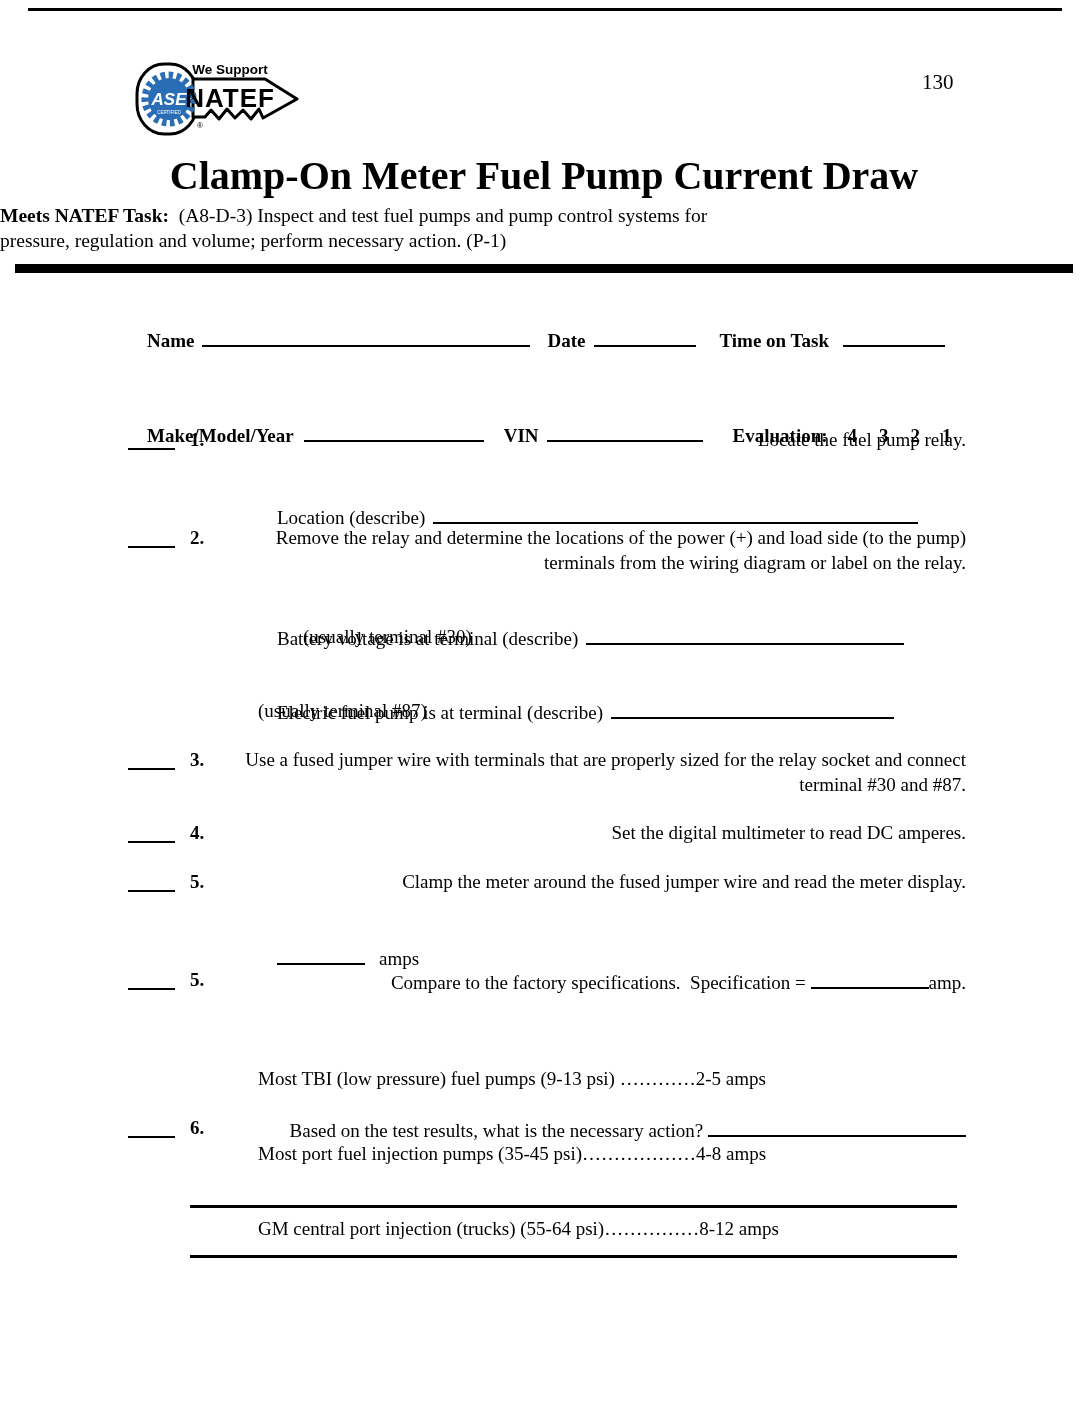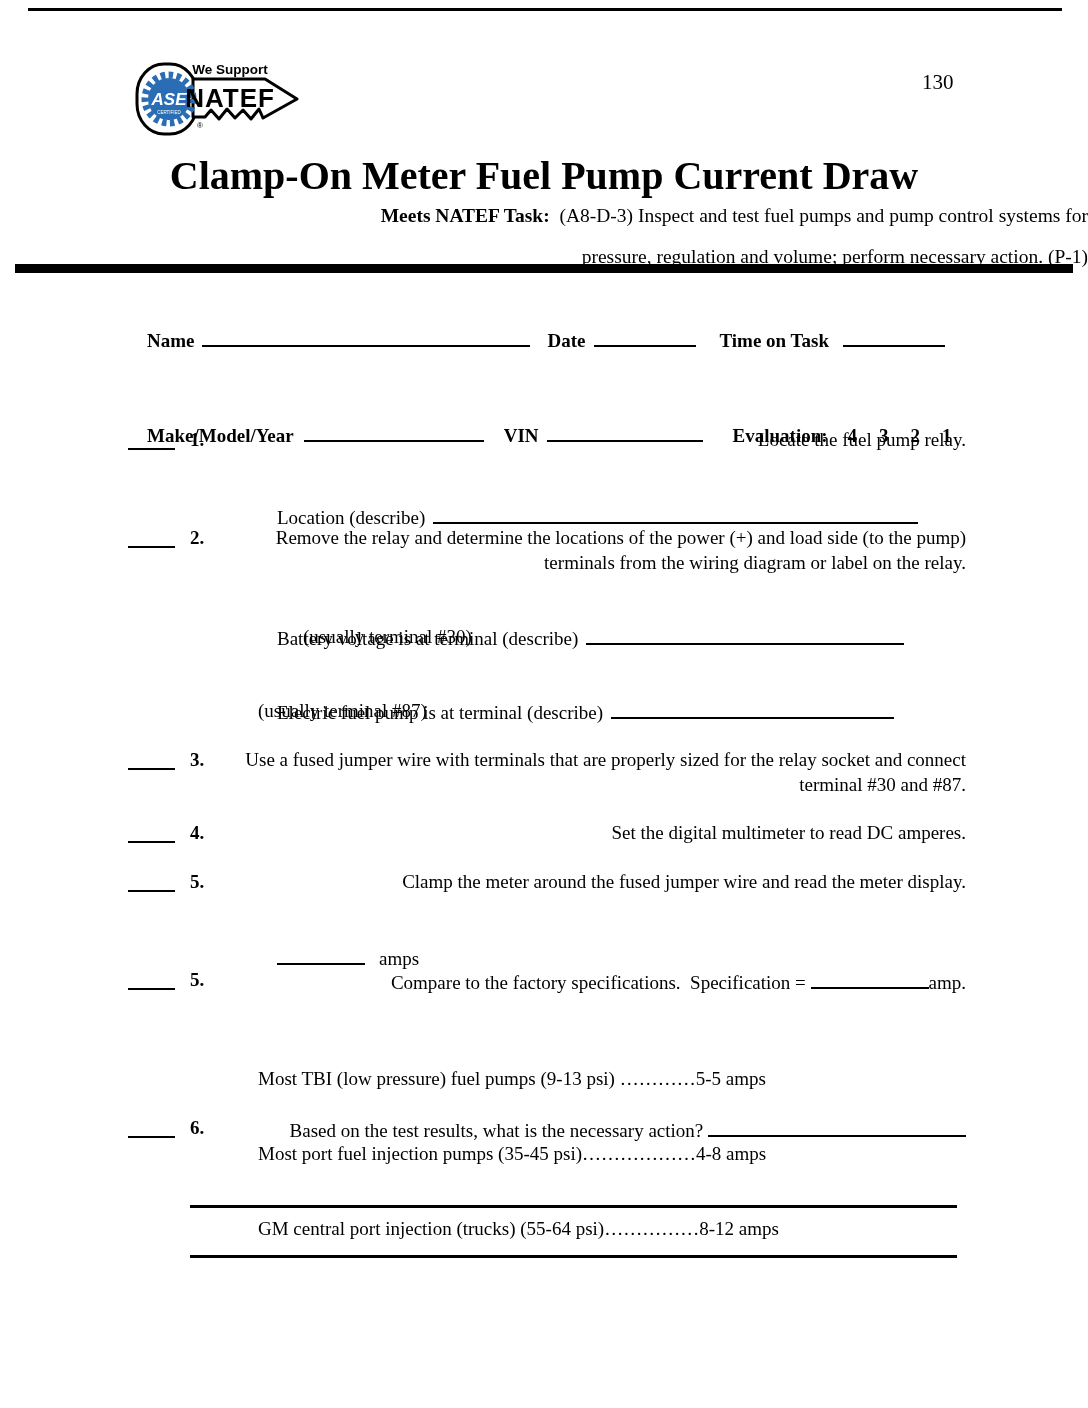--- a/index.html
+++ b/index.html
@@ -12,21 +12,21 @@
   .blank{display:inline-block;border-bottom:2px solid #000;height:1.05em;vertical-align:baseline;}
   .step{position:absolute;left:128px;width:838px;display:flex;align-items:flex-start;
         font-size:19px;line-height:25px;}
   .score{width:47px;height:21px;border-bottom:2px solid #000;flex:none;margin-right:15px;}
   .num{width:30px;flex:none;font-weight:bold;}
   .stext{flex:1;white-space:pre-wrap;text-align:right;}
   .sub{position:absolute;left:258px;font-size:19px;line-height:25px;white-space:pre-wrap;}
   .infoRow{position:absolute;left:128px;font-size:19px;font-weight:bold;white-space:pre;}
   .ansline{position:absolute;left:190px;width:767px;height:0;border-top:3px solid #000;}
   .title{position:absolute;left:0;width:1088px;text-align:center;font-weight:bold;}
-  .subt{position:absolute;left:0;width:1088px;text-align:right;font-size:19.5px;line-height:25px;}
+  .subt{position:absolute;left:0;width:1088px;text-align:left;font-size:19.5px;line-height:25px;}
   .pagenum{position:absolute;font-size:21px;}
 </style>
 </head>
 <body>
 
 <div class="page">
 
   <div class="rule-thin" style="left:28px;top:8px;width:1034px;height:3px;"></div>
 
   <div class="abs" style="left:133px;top:58px;width:170px;height:82px;">
@@ -42,21 +42,21 @@
       <text x="64" y="70" font-family="Liberation Sans, sans-serif" font-size="8" fill="#000000">®</text>
     </svg>
   </div>
 
   <div class="pagenum" style="left:922px;top:70px;">130</div>
 
   <div class="title" style="top:152px;font-size:40px;">Clamp-On Meter Fuel Pump Current Draw</div>
   <div class="subt" style="top:203px;">
     <span class="b pre">Meets NATEF Task:</span><span class="pre">  (A8-D-3) Inspect and test fuel pumps and pump control systems for</span>
   </div>
-  <div class="subt" style="top:244px;">pressure, regulation and volume; perform necessary action.  (P-1)</div>
+  <div class="subt" style="top:228px;">pressure, regulation and volume; perform necessary action.  (P-1)</div>
 
   <div class="rule-thin" style="left:15px;top:264px;width:1058px;height:9px;"></div>
 
   <div class="infoRow" style="top:303px;">
     <span>Name</span><span class="blank" style="width:328px;margin-left:8px;"></span><span style="margin-left:17px;">Date</span><span class="blank" style="width:102px;margin-left:9px;"></span><span style="margin-left:23px;">Time on Task</span><span class="blank" style="width:102px;margin-left:14px;"></span>
   </div>
 
   <div class="infoRow" style="top:398px;">
     <span>Make/Model/Year</span><span class="blank" style="width:180px;margin-left:10px;"></span><span style="margin-left:20px;">VIN</span><span class="blank" style="width:156px;margin-left:8px;"></span><span style="margin-left:30px;">Evaluation:</span><span style="margin-left:20px;">4</span><span style="margin-left:22px;">3</span><span style="margin-left:22px;">2</span><span style="margin-left:22px;">1</span>
   </div>
@@ -104,21 +104,21 @@
   <div class="sub" style="top:918px;">
     <span class="blank" style="width:88px;"></span><span style="margin-left:14px;">amps</span>
   </div>
 
   <div class="step" style="top:967px;">
     <span class="score"></span>
     <span class="num">5.</span>
     <span class="stext"><span class="pre">Compare to the factory specifications.  Specification = </span><span class="blank" style="width:118px;"></span><span>amp.</span></span>
   </div>
   <div class="sub" style="top:1016px;">
-    <div>Most TBI (low pressure) fuel pumps (9-13 psi) …………5-5 amps</div>
+    <div>Most TBI (low pressure) fuel pumps (9-13 psi) …………2-5 amps</div>
     <div>Most port fuel injection pumps (35-45 psi)………………4-8 amps</div>
     <div>GM central port injection (trucks) (55-64 psi)……………8-12 amps</div>
   </div>
 
   <div class="step" style="top:1115px;">
     <span class="score"></span>
     <span class="num">6.</span>
     <span class="stext"><span class="pre">Based on the test results, what is the necessary action? </span><span class="blank" style="width:258px;"></span></span>
   </div>
 

